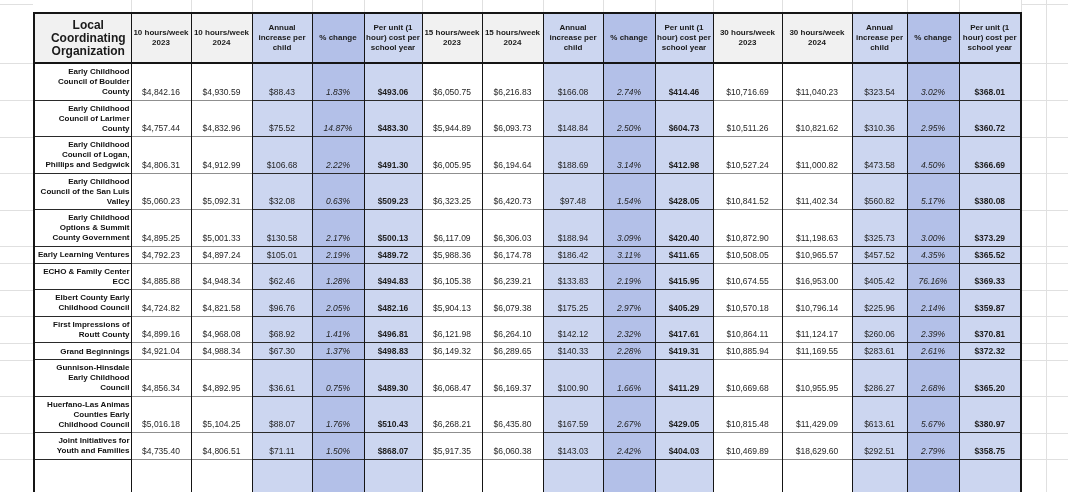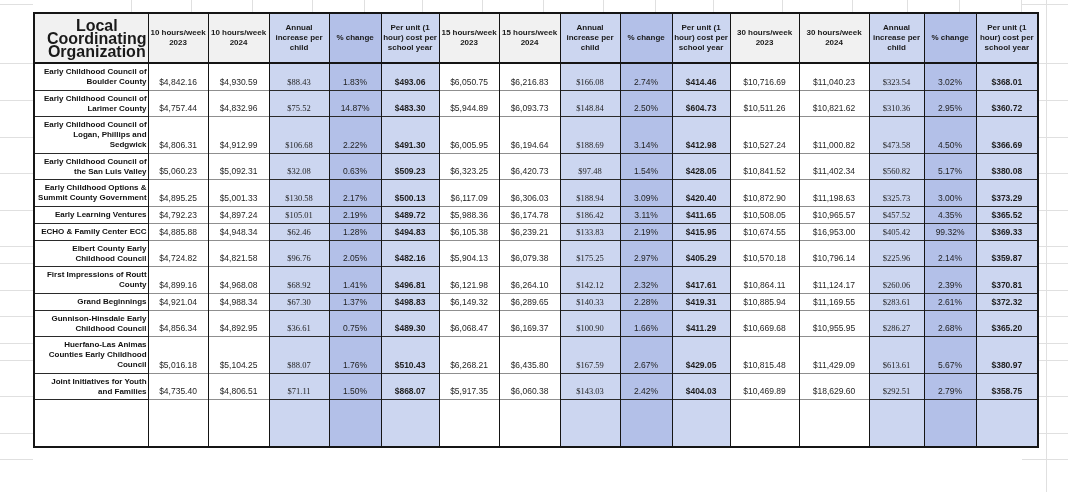--- a/index.html
+++ b/index.html
@@ -18,34 +18,34 @@
   th{
     border-left:1.5px solid var(--border);
     border-bottom:2.5px solid var(--border);
     background:var(--gray);
     font-weight:bold;font-size:8px;line-height:10px;
     text-align:center;vertical-align:middle;padding:2px 1px;height:44px;
     color:#1a1a1a;
   }
   th.sty-light,th.sty-light-bold{background:var(--light);}
   th.sty-mid{background:var(--mid);}
-  th.org-h{font-size:16px;line-height:13px;padding-left:12px;}
+  th.org-h{font-size:12px;line-height:13px;padding-left:12px;}
   td{
     border-left:1.5px solid var(--border);
     border-top:1px solid #8f8f8f;
     font-size:8.5px;line-height:10.5px;color:#1f1f1f;
     vertical-align:bottom;text-align:center;padding:3px 2px 2.5px;
     background:#fff;
   }
   td.c-name{
     font-weight:bold;font-size:8px;line-height:10px;text-align:right;
     padding-right:1px;border-top-color:#2a2a2a;color:#111;
   }
-  td.c-light{background:var(--light);border-top-color:#2a2a2a;font-family:Liberation Serif, serif;}
-  td.c-mid{background:var(--mid);border-top-color:#2a2a2a;}
+  td.c-light{background:var(--light);border-top-color:#2a2a2a;}
+  td.c-mid{background:var(--mid);border-top-color:#2a2a2a;font-style:italic;}
   td.c-light-bold{background:var(--light);font-weight:bold;border-top-color:#2a2a2a;}
   tr.sliver td{height:40px;}
 </style>
 </head>
 <body style="--gray: #f1f1f1; --light: #ccd6f0; --mid: #b3c0e8; --border: #151515; --tick: #e0e0e0;">
 
 <table id="sheet-table">
   <colgroup id="sheet-cols">
       <col style="width: 97px;">
       <col style="width: 60px;">
@@ -201,21 +201,21 @@
         <td class="c-mid">1.28%</td>
         <td class="c-light-bold">$494.83</td>
         <td class="c-plain">$6,105.38</td>
         <td class="c-plain">$6,239.21</td>
         <td class="c-light">$133.83</td>
         <td class="c-mid">2.19%</td>
         <td class="c-light-bold">$415.95</td>
         <td class="c-plain">$10,674.55</td>
         <td class="c-plain">$16,953.00</td>
         <td class="c-light">$405.42</td>
-        <td class="c-mid">99.32%</td>
+        <td class="c-mid">76.16%</td>
         <td class="c-light-bold">$369.33</td>
       </tr>
       <tr>
         <td class="c-name">Elbert County Early Childhood Council</td>
         <td class="c-plain">$4,724.82</td>
         <td class="c-plain">$4,821.58</td>
         <td class="c-light">$96.76</td>
         <td class="c-mid">2.05%</td>
         <td class="c-light-bold">$482.16</td>
         <td class="c-plain">$5,904.13</td>

